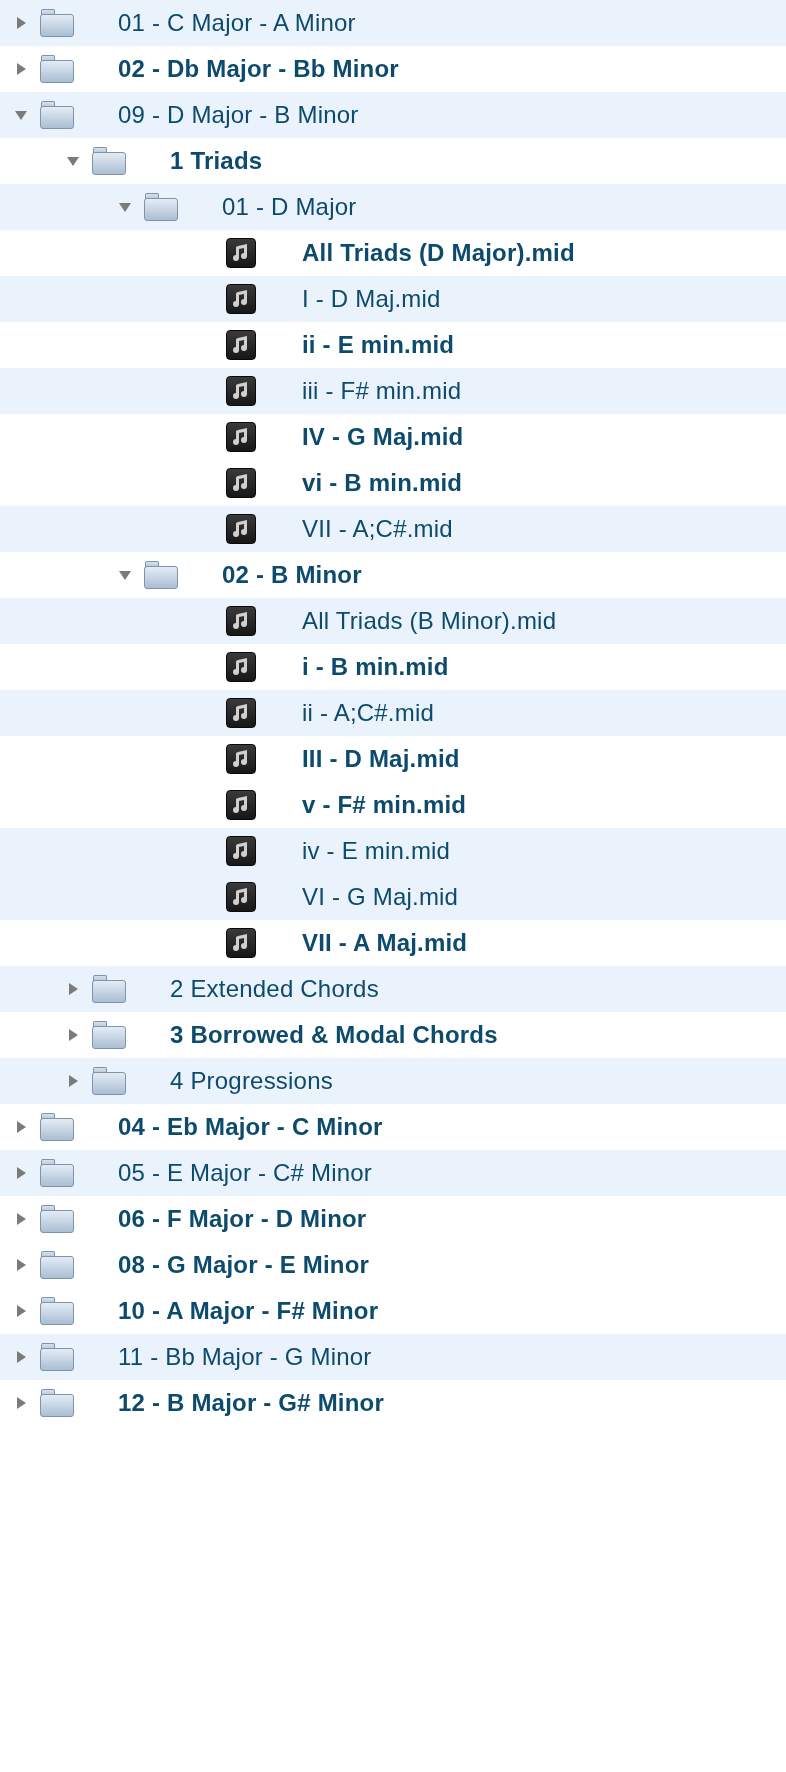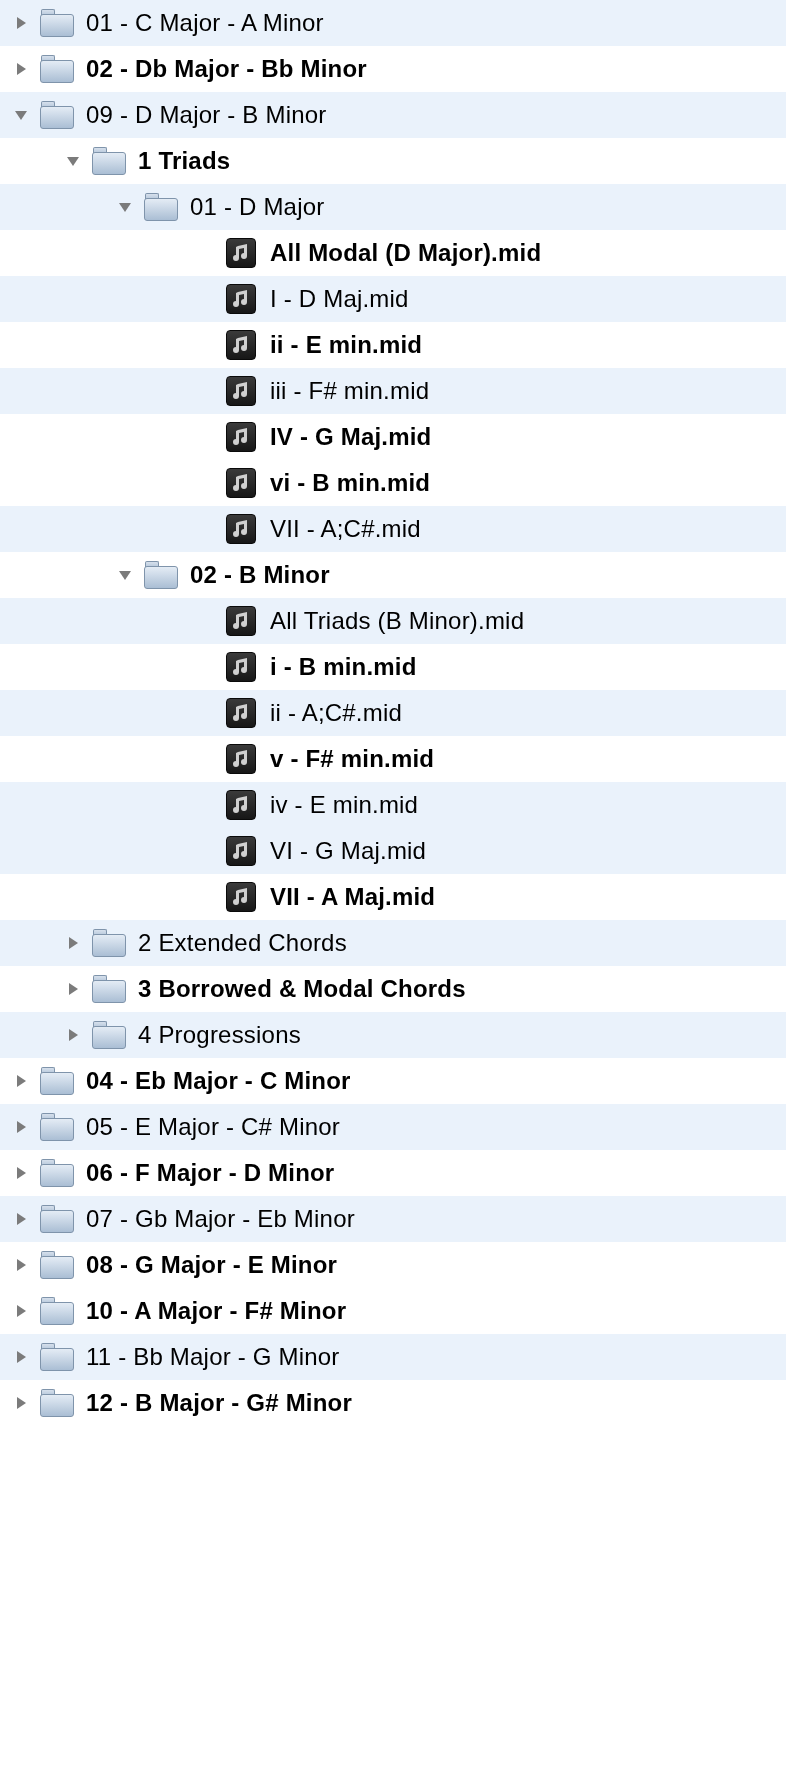--- a/index.html
+++ b/index.html
@@ -62,22 +62,23 @@
     flex-shrink: 0;
     background: linear-gradient(#3a3a3a, #171717);
     border: 1px solid #0a0a0a;
     border-radius: 4px;
     display: inline-flex;
     align-items: center;
     justify-content: center;
   }
   .music-icon svg { display: block; }
   .label {
-    color: #000000;
+    color: #0c4a6e;
     letter-spacing: 0.2px;
+    margin-left: 32px;
   }
 </style>
 </head>
 <body>
 
 <div class="tree" id="tree">
     <div class="row even">
       <span class="indent" style="width: 0px;"></span>
       <span class="disclosure">
         <svg width="16" height="16" viewBox="0 0 16 16">
@@ -142,21 +143,21 @@
       </span>
       <span class="label">01 - D Major</span>
     </div>
     <div class="row odd">
       <span class="indent" style="width: 214px;"></span>
       <span class="music-icon">
         <svg width="16" height="18" viewBox="0 0 16 18">
           <path d="M5 2 L14 0 L14 12 A3 3 0 1 1 11 9 L11 4 L6 5 L6 14 A3 3 0 1 1 3 11 L3 3 Z" fill="#d0d0d0"></path>
         </svg>
       </span>
-      <span class="label">All Modal (D Major).mid</span>
+      <span class="label">All Triads (D Major).mid</span>
     </div>
     <div class="row even">
       <span class="indent" style="width: 214px;"></span>
       <span class="music-icon">
         <svg width="16" height="18" viewBox="0 0 16 18">
           <path d="M5 2 L14 0 L14 12 A3 3 0 1 1 11 9 L11 4 L6 5 L6 14 A3 3 0 1 1 3 11 L3 3 Z" fill="#d0d0d0"></path>
         </svg>
       </span>
       <span class="label">I - D Maj.mid</span>
     </div>
@@ -245,20 +246,29 @@
       </span>
       <span class="label">ii - A;C#.mid</span>
     </div>
     <div class="row odd">
       <span class="indent" style="width: 214px;"></span>
       <span class="music-icon">
         <svg width="16" height="18" viewBox="0 0 16 18">
           <path d="M5 2 L14 0 L14 12 A3 3 0 1 1 11 9 L11 4 L6 5 L6 14 A3 3 0 1 1 3 11 L3 3 Z" fill="#d0d0d0"></path>
         </svg>
       </span>
+      <span class="label">III - D Maj.mid</span>
+    </div>
+    <div class="row odd">
+      <span class="indent" style="width: 214px;"></span>
+      <span class="music-icon">
+        <svg width="16" height="18" viewBox="0 0 16 18">
+          <path d="M5 2 L14 0 L14 12 A3 3 0 1 1 11 9 L11 4 L6 5 L6 14 A3 3 0 1 1 3 11 L3 3 Z" fill="#d0d0d0"></path>
+        </svg>
+      </span>
       <span class="label">v - F# min.mid</span>
     </div>
     <div class="row even">
       <span class="indent" style="width: 214px;"></span>
       <span class="music-icon">
         <svg width="16" height="18" viewBox="0 0 16 18">
           <path d="M5 2 L14 0 L14 12 A3 3 0 1 1 11 9 L11 4 L6 5 L6 14 A3 3 0 1 1 3 11 L3 3 Z" fill="#d0d0d0"></path>
         </svg>
       </span>
       <span class="label">iv - E min.mid</span>
@@ -351,33 +361,20 @@
       <span class="disclosure">
         <svg width="16" height="16" viewBox="0 0 16 16">
           <polygon points="4,2 13,8 4,14" fill="#7b7b7b"></polygon>
         </svg>
       </span>
       <span class="folder-icon">
         <span class="tab"></span>
         <span class="body"></span>
       </span>
       <span class="label">06 - F Major - D Minor</span>
-    </div>
-    <div class="row even">
-      <span class="indent" style="width: 0px;"></span>
-      <span class="disclosure">
-        <svg width="16" height="16" viewBox="0 0 16 16">
-          <polygon points="4,2 13,8 4,14" fill="#7b7b7b"></polygon>
-        </svg>
-      </span>
-      <span class="folder-icon">
-        <span class="tab"></span>
-        <span class="body"></span>
-      </span>
-      <span class="label">07 - Gb Major - Eb Minor</span>
     </div>
     <div class="row odd">
       <span class="indent" style="width: 0px;"></span>
       <span class="disclosure">
         <svg width="16" height="16" viewBox="0 0 16 16">
           <polygon points="4,2 13,8 4,14" fill="#7b7b7b"></polygon>
         </svg>
       </span>
       <span class="folder-icon">
         <span class="tab"></span>

